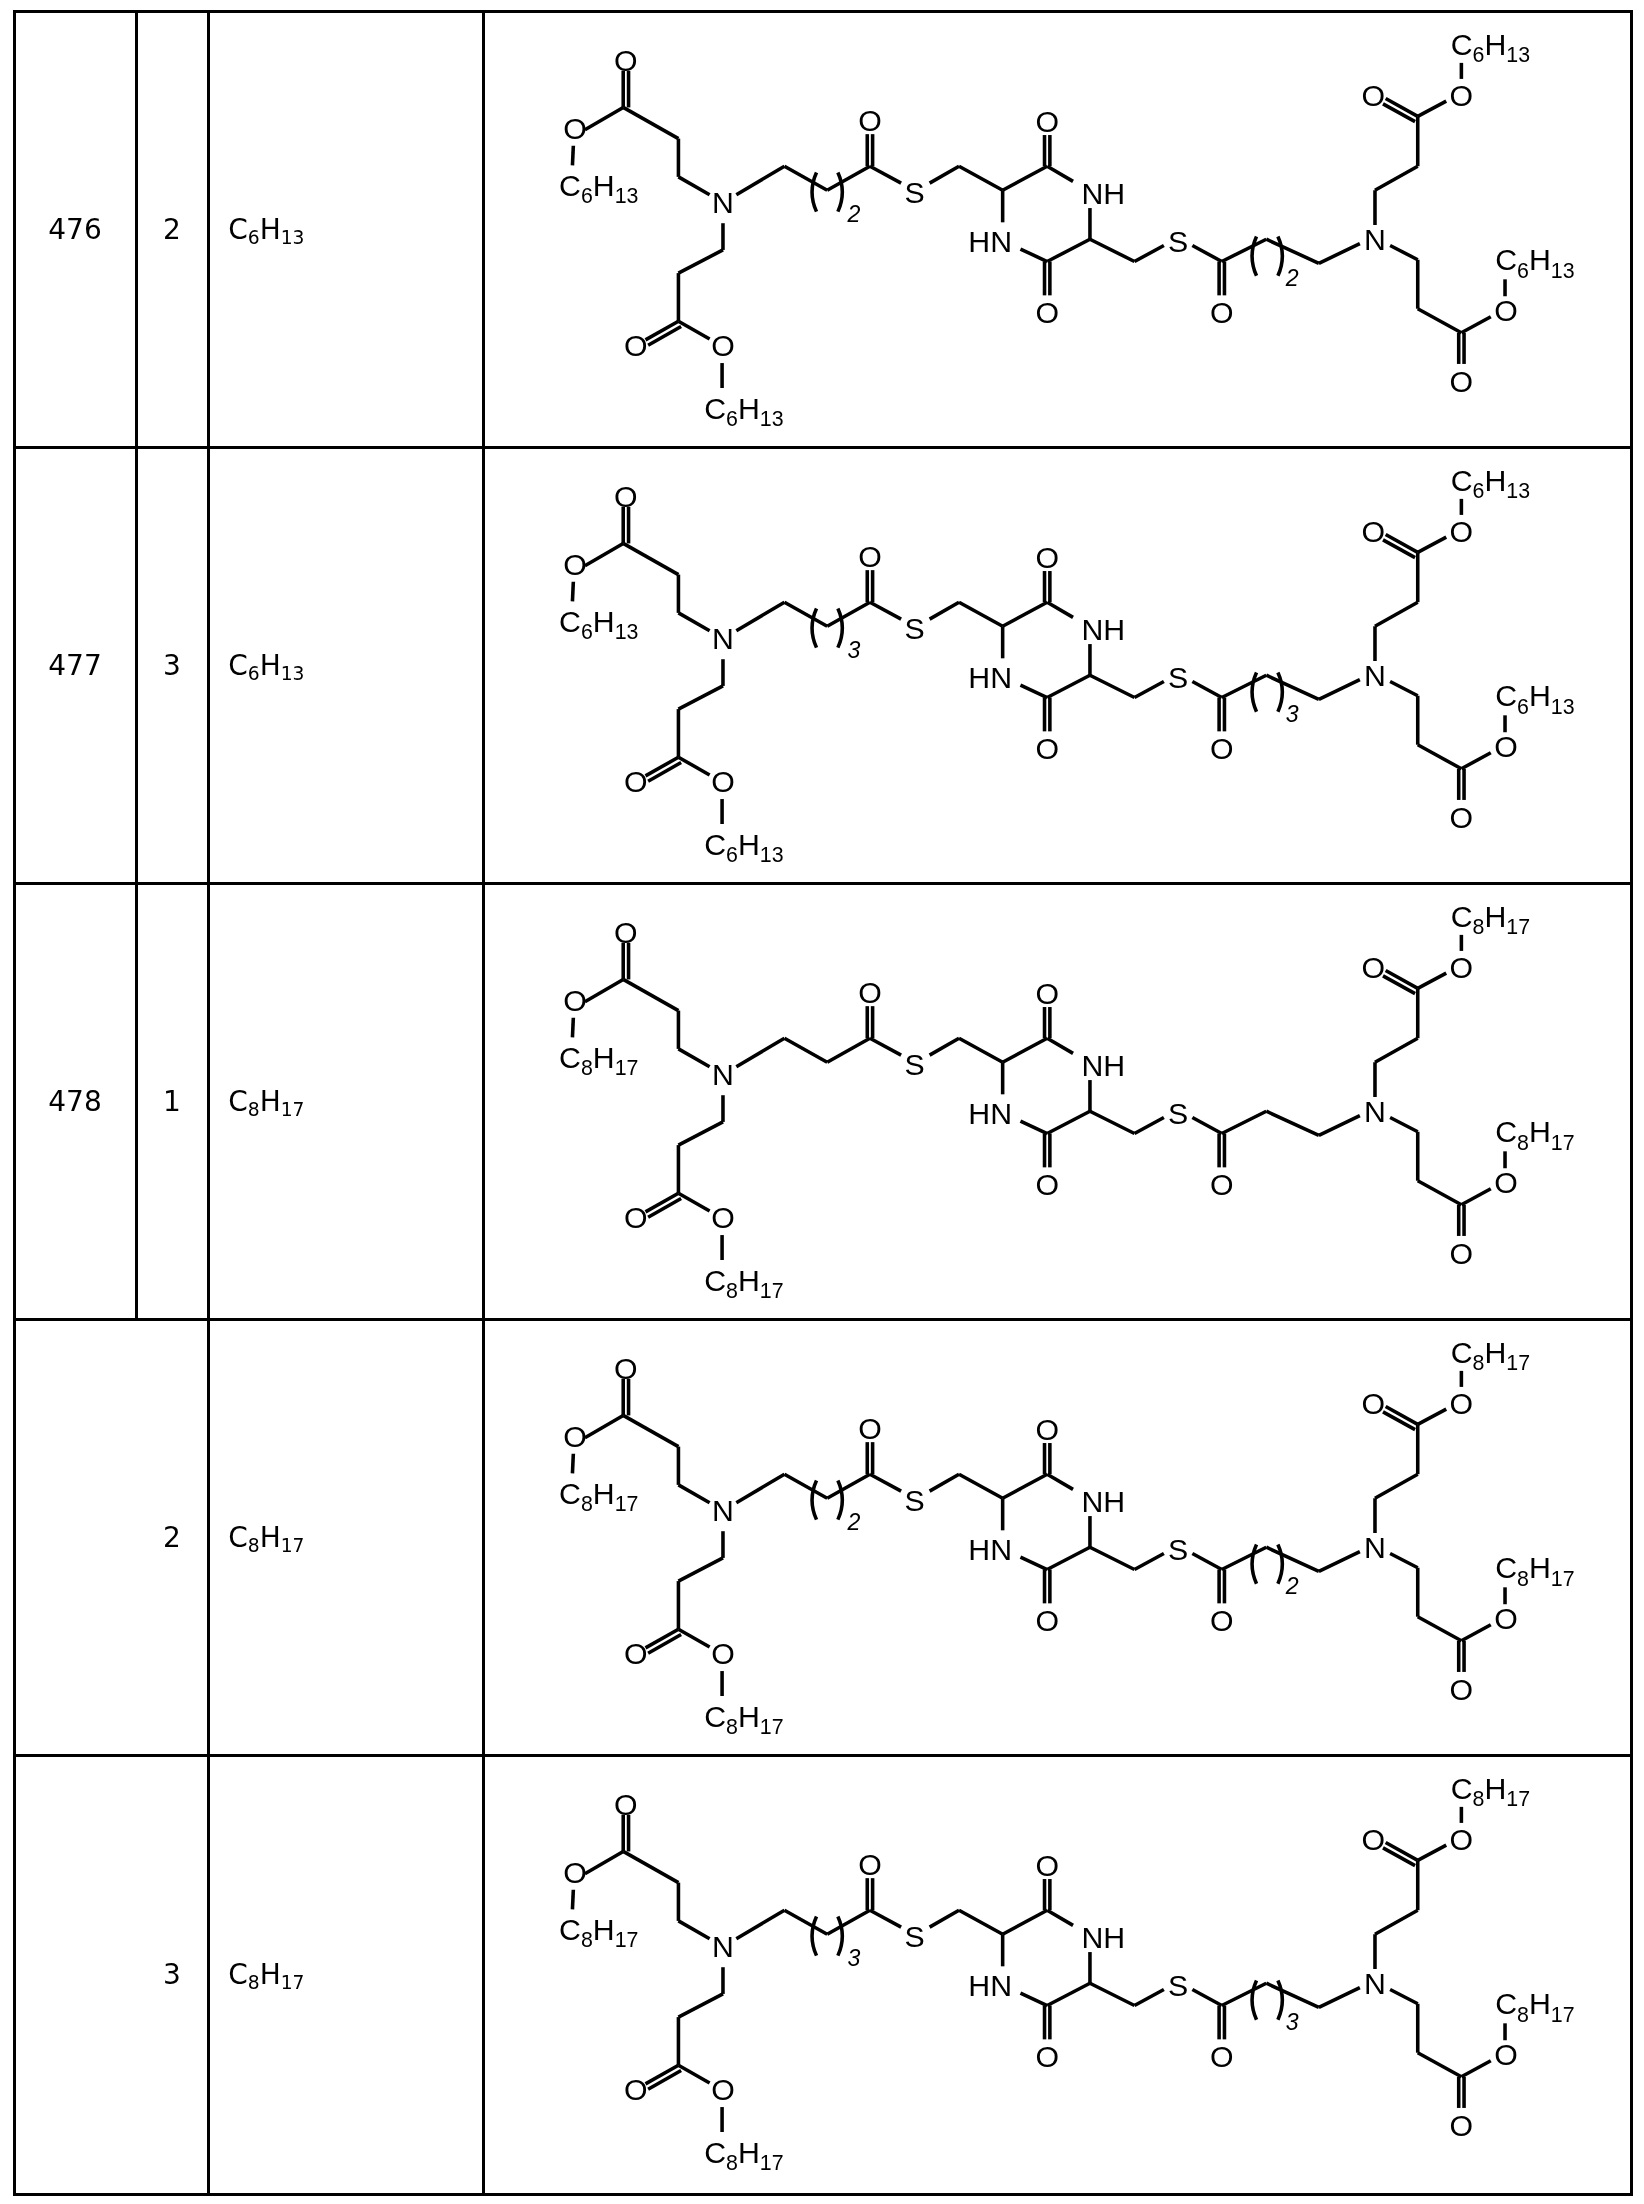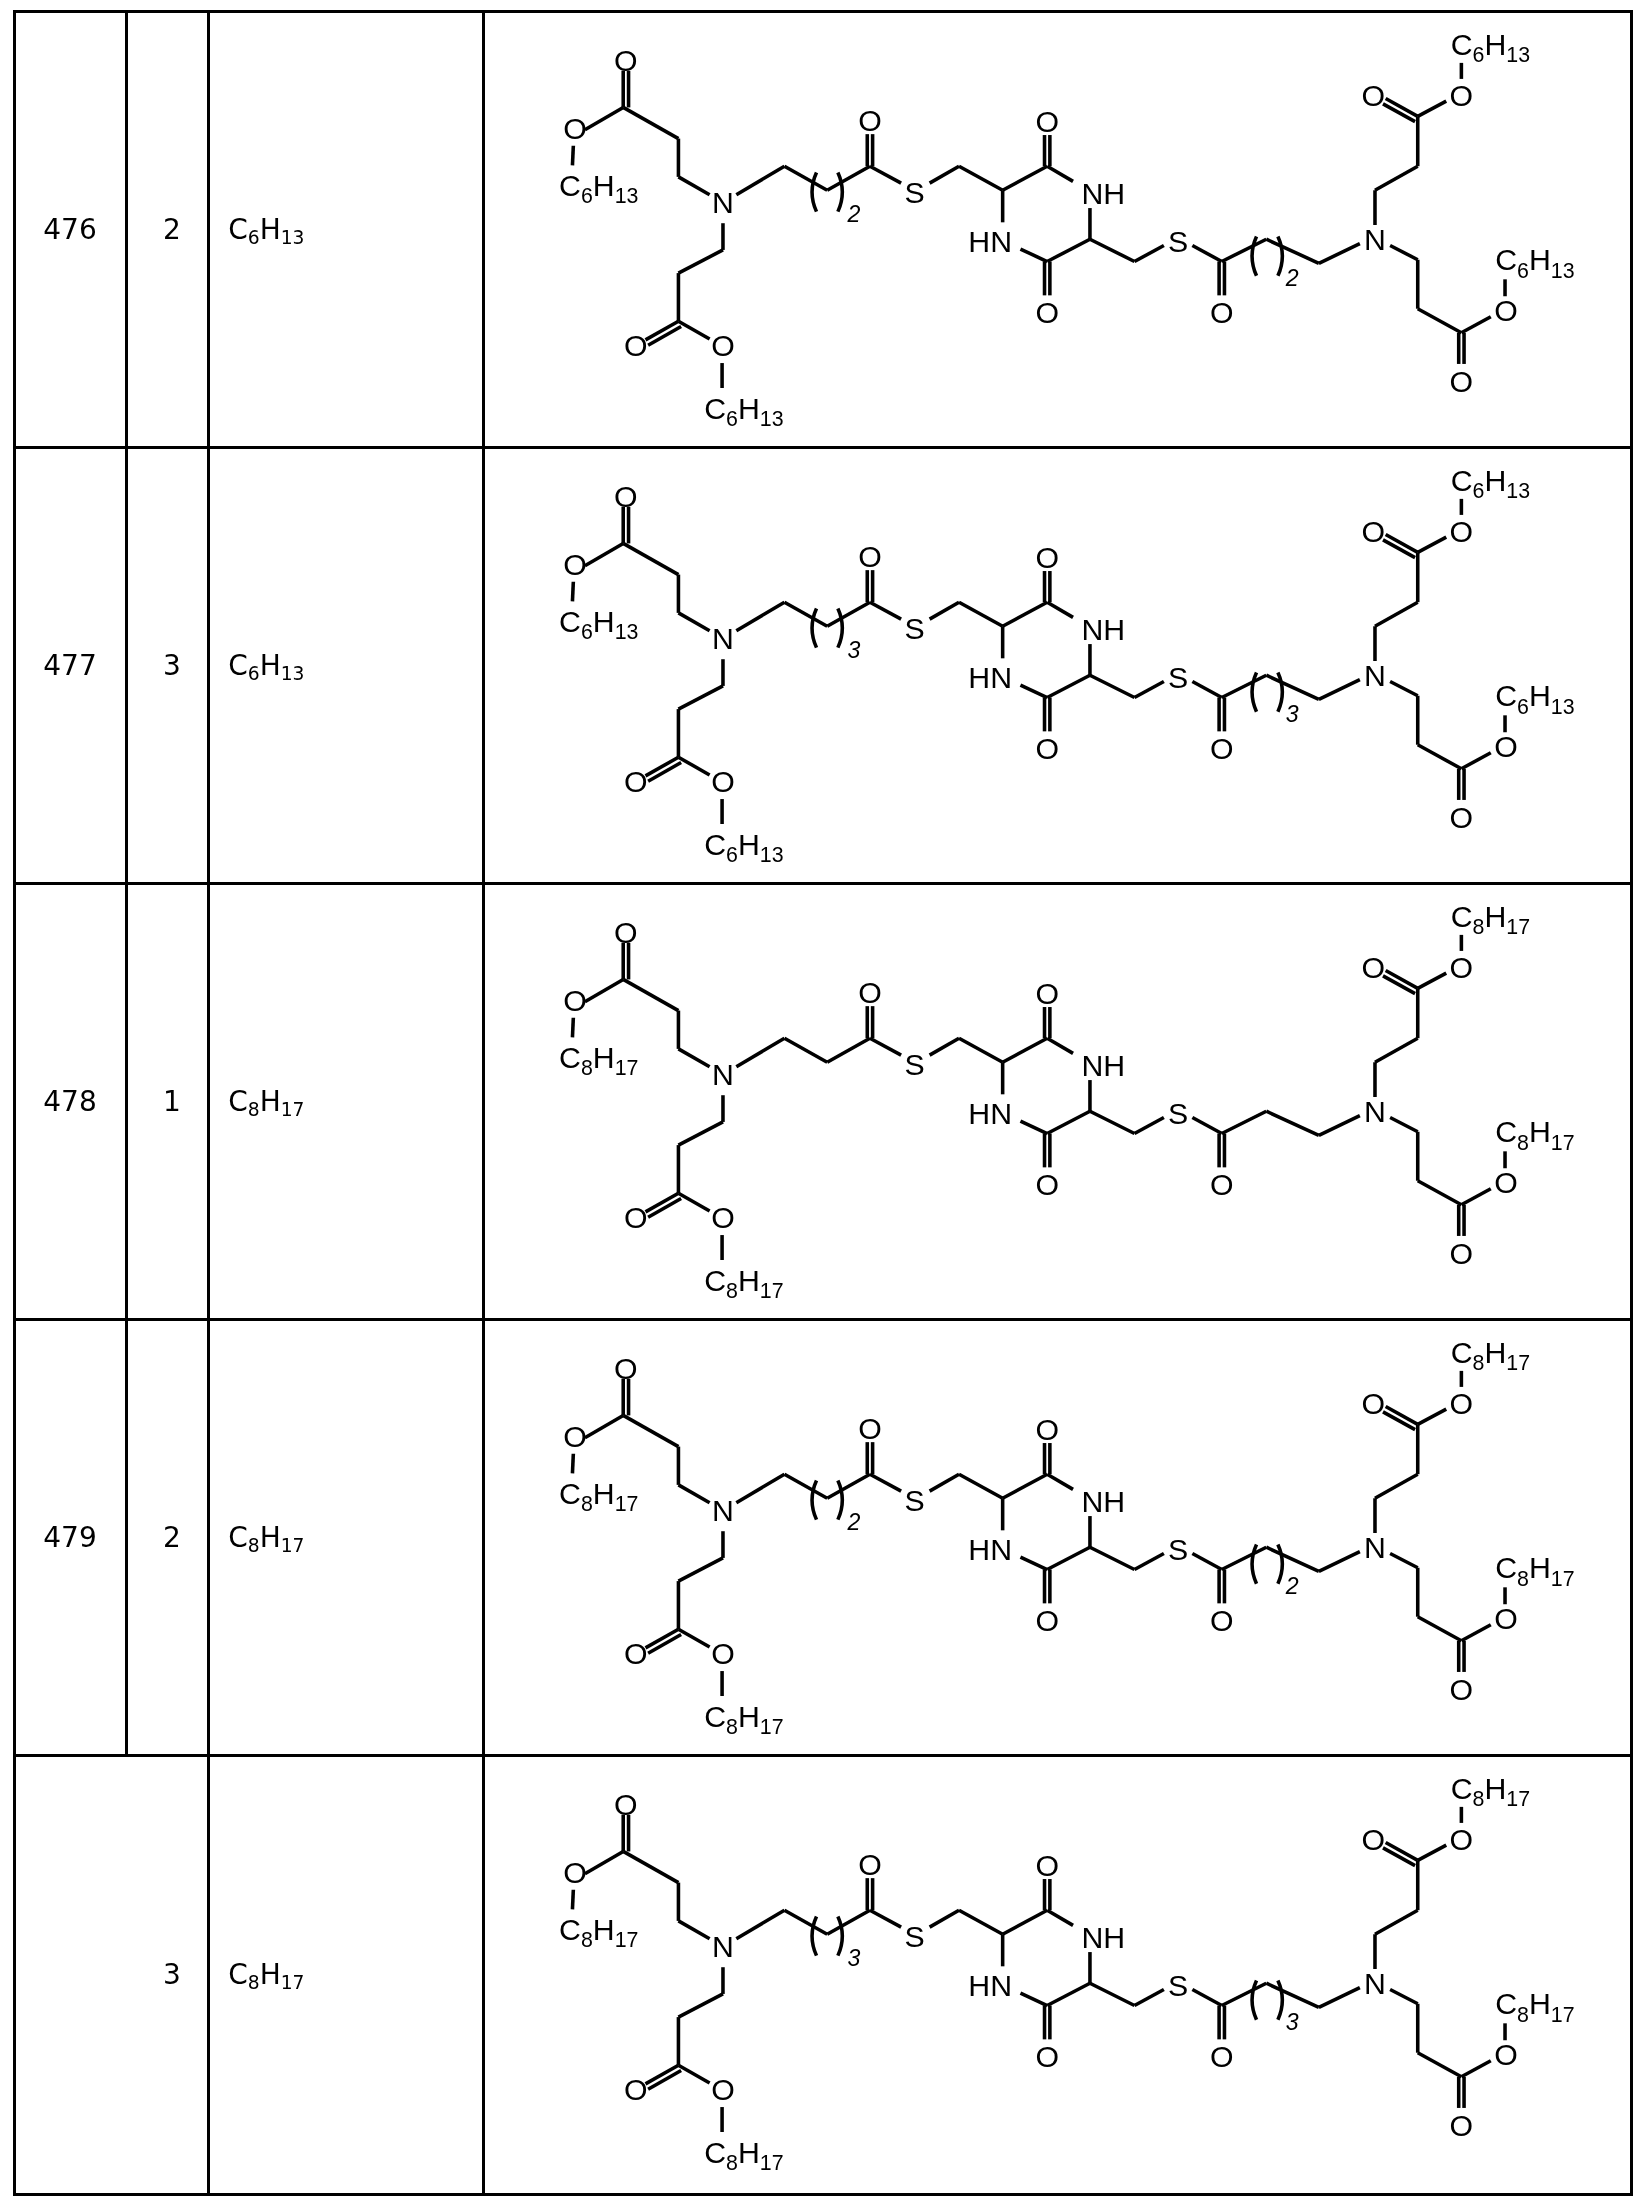--- a/index.html
+++ b/index.html
@@ -1,21 +1,21 @@
 <!DOCTYPE html>
 <html style="font-size:14.3px"><head>
 <meta charset="utf-8">
 <style>
   html, body { margin: 0; padding: 0; background: #ffffff; }
   body { width: 1644px; height: 2205px; position: relative; overflow: hidden; font-family: "DejaVu Sans", sans-serif; color: #000; }
   .table { position: absolute; left: 12.5px; top: 9.8px; width: 1620px; border: 3.6px solid #000; box-sizing: border-box; }
   .row { position: relative; height: 436px; border-bottom: 3.6px solid #000; box-sizing: border-box; }
   .row:last-child { border-bottom: none; }
   .cell { position: absolute; top: 0; bottom: 0; display: flex; align-items: center; box-sizing: border-box; }
-  .c-id { left: 0; width: 112px; border-right: 3.6px solid #000; justify-content: center; font-size: 28px; }
+  .c-id { left: 0; width: 122px; border-right: 3.6px solid #000; justify-content: center; font-size: 28px; }
   .c-n { left: 122px; width: 72px; border-right: 3.6px solid #000; justify-content: center; font-size: 28px; }
   .c-r { left: 194px; width: 275px; border-right: 3.6px solid #000; padding-left: 18.7px; font-size: 28px; }
   .c-r sub { font-size: 18.7px; vertical-align: -4.5px; line-height: 0; }
   .c-s { left: 470px; right: 0; }
   .c-s svg { position: absolute; left: 0; top: 0; }
   .mol-line { stroke: #000; stroke-width: 4; fill: none; stroke-linecap: butt; stroke-linejoin: miter; }
   .mol-text { font-family: "Liberation Sans", sans-serif; font-size: 34px; fill: #000; }
   .mol-sub { font-family: "Liberation Sans", sans-serif; font-size: 24px; fill: #000; }
   .mol-n { font-family: "Liberation Sans", sans-serif; font-size: 26px; font-style: italic; fill: #000; }
 </style>
@@ -305,23 +305,20 @@
           <text class="mol-text" x="1622" y="424" text-anchor="middle">O</text>
           <line class="mol-line" x1="1622" y1="357" x2="1655" y2="339"></line>
           <text class="mol-text" x="1672" y="344" text-anchor="middle">O</text>
           <line class="mol-line" x1="1671" y1="316" x2="1671" y2="297"></line>
           <text class="mol-text" x="1660" y="287">C<tspan class="mol-sub" dy="8">8</tspan><tspan dy="-8">H</tspan><tspan class="mol-sub" dy="8">17</tspan></text>
         </svg>
     </div>
   </div>
 
   <div class="row">
-    <div class="cell c-id">
-        <span>479</span>
-      </div>
     <div class="cell c-n">
         <span>2</span>
       </div>
     <div class="cell c-r">
       <span><span>C</span><sub>8</sub><span>H</span><sub>17</sub></span>
     </div>
     <div class="cell c-s">
       <svg width="1150" height="432" viewBox="527 -2 1291 485">
           <line class="mol-line" x1="681" y1="104" x2="681" y2="63"></line>
           <line class="mol-line" x1="687" y1="104" x2="687" y2="63"></line>

